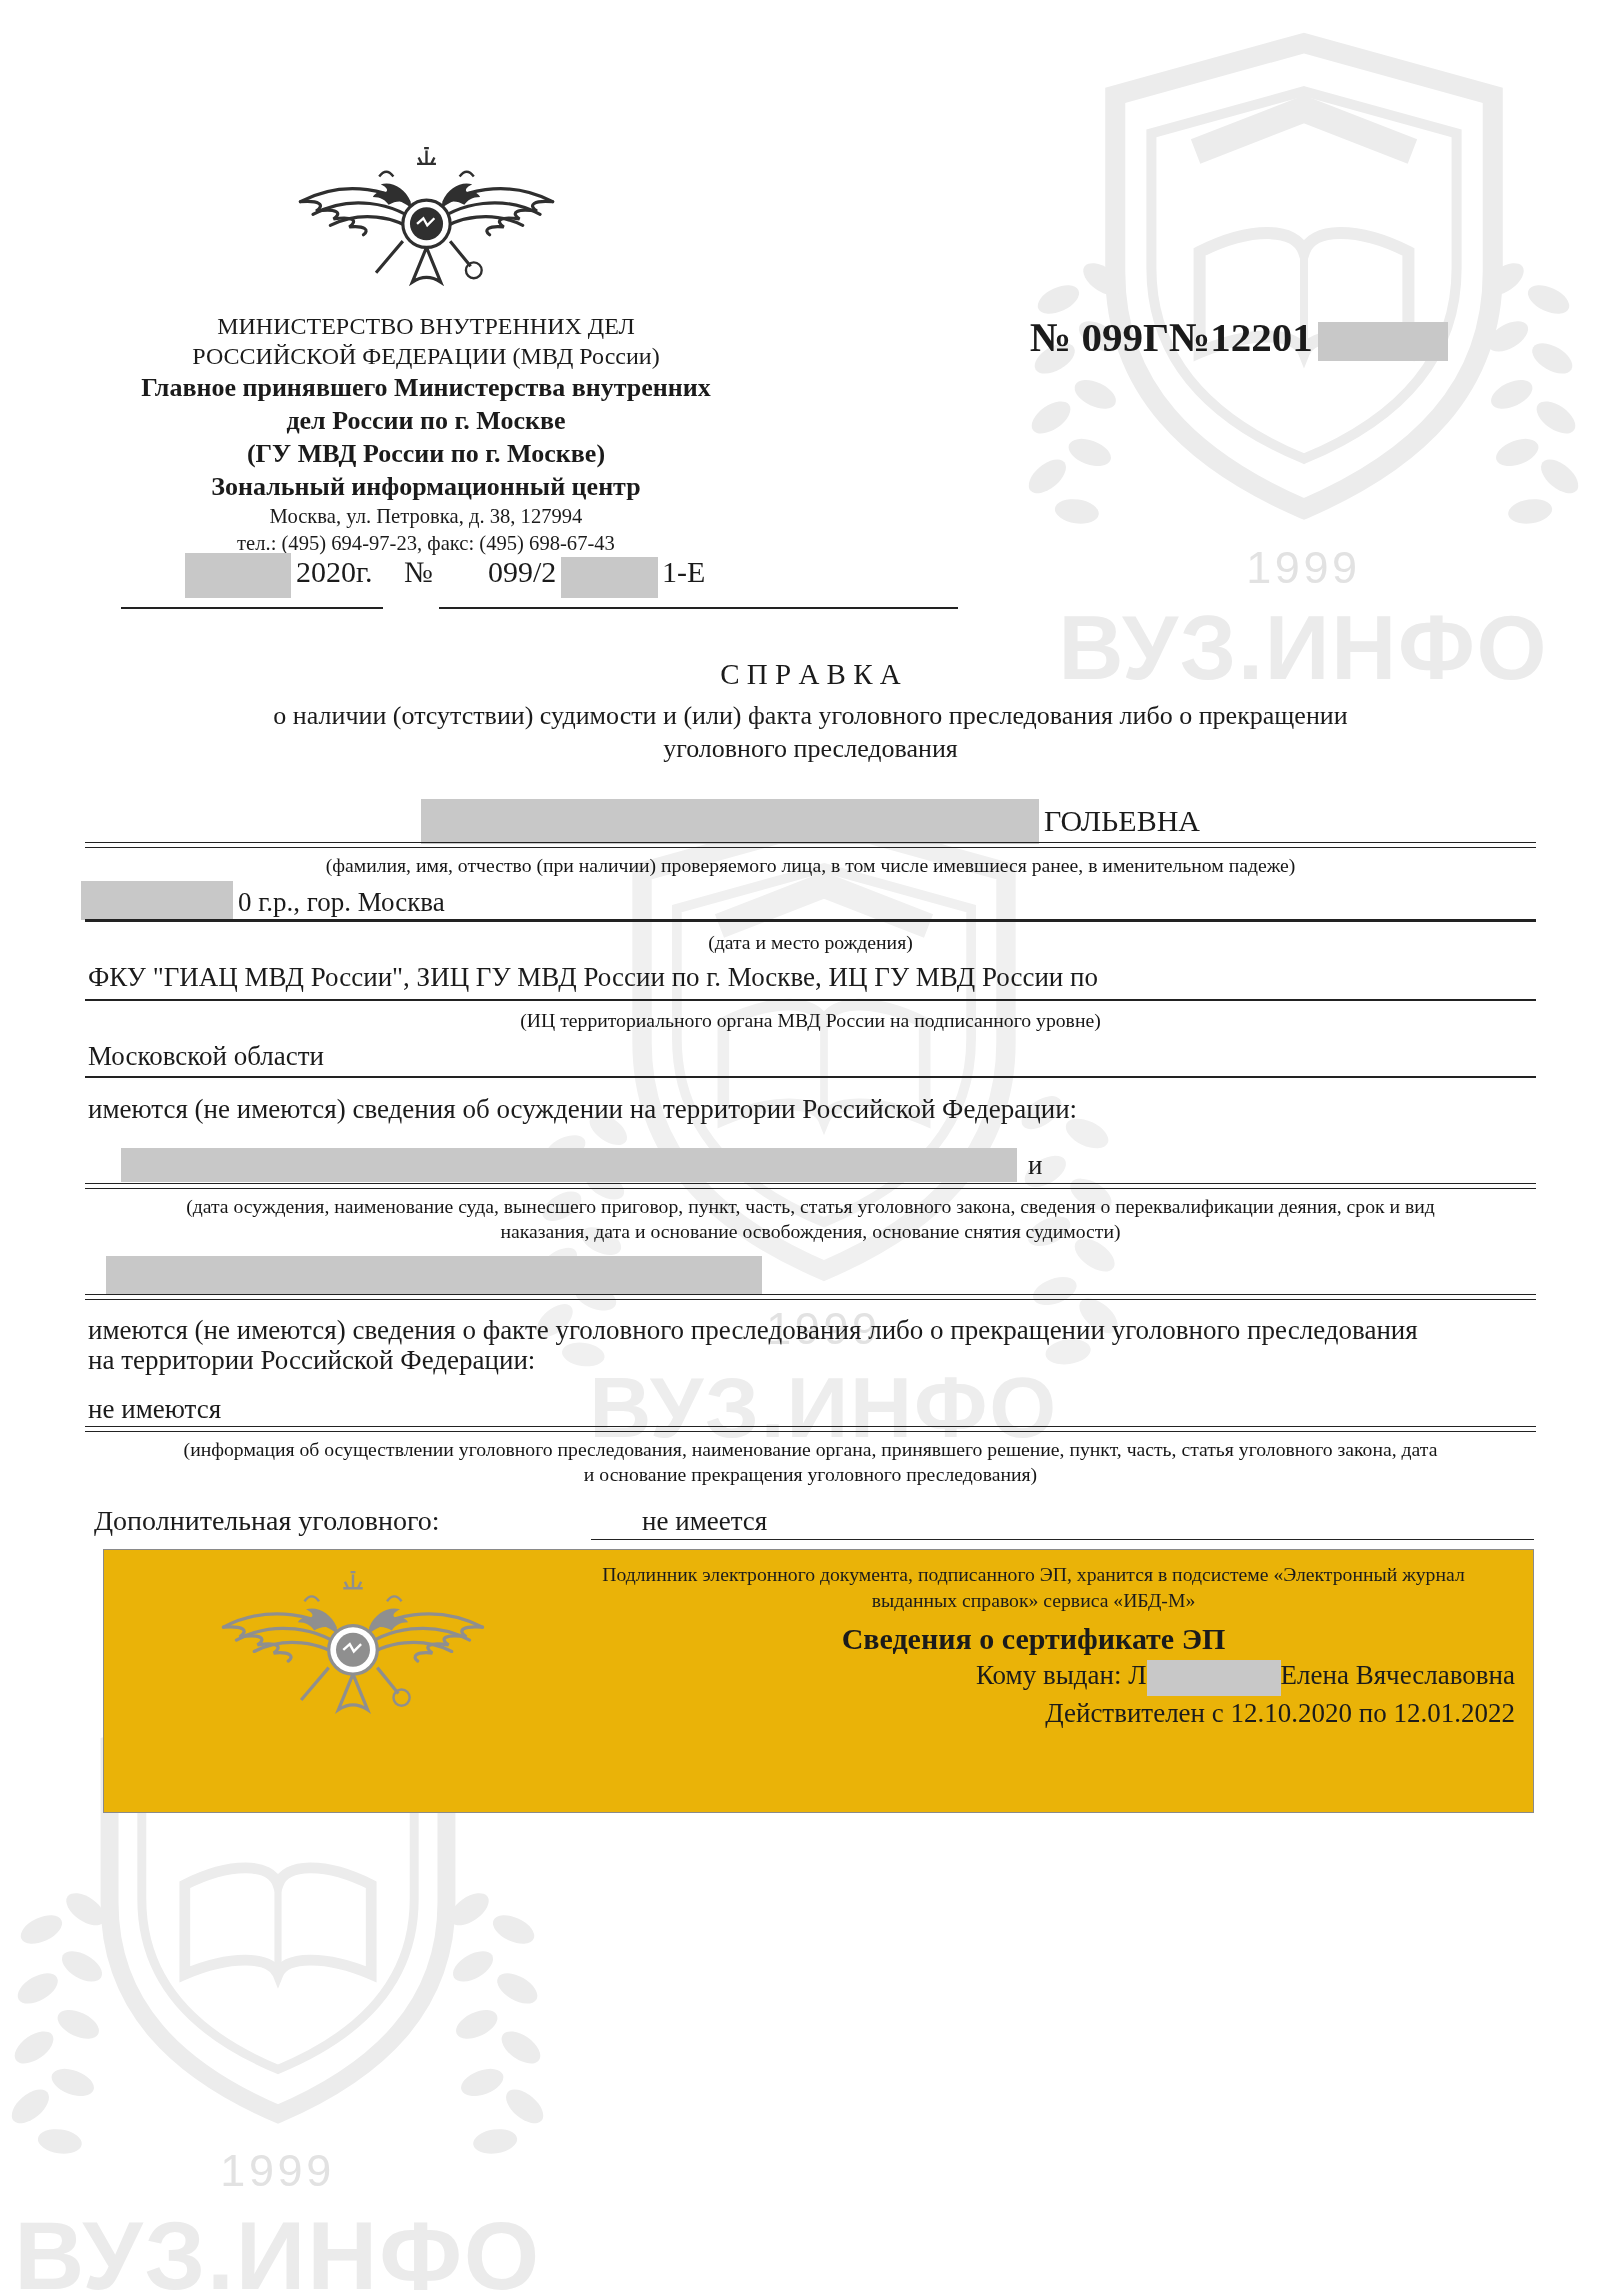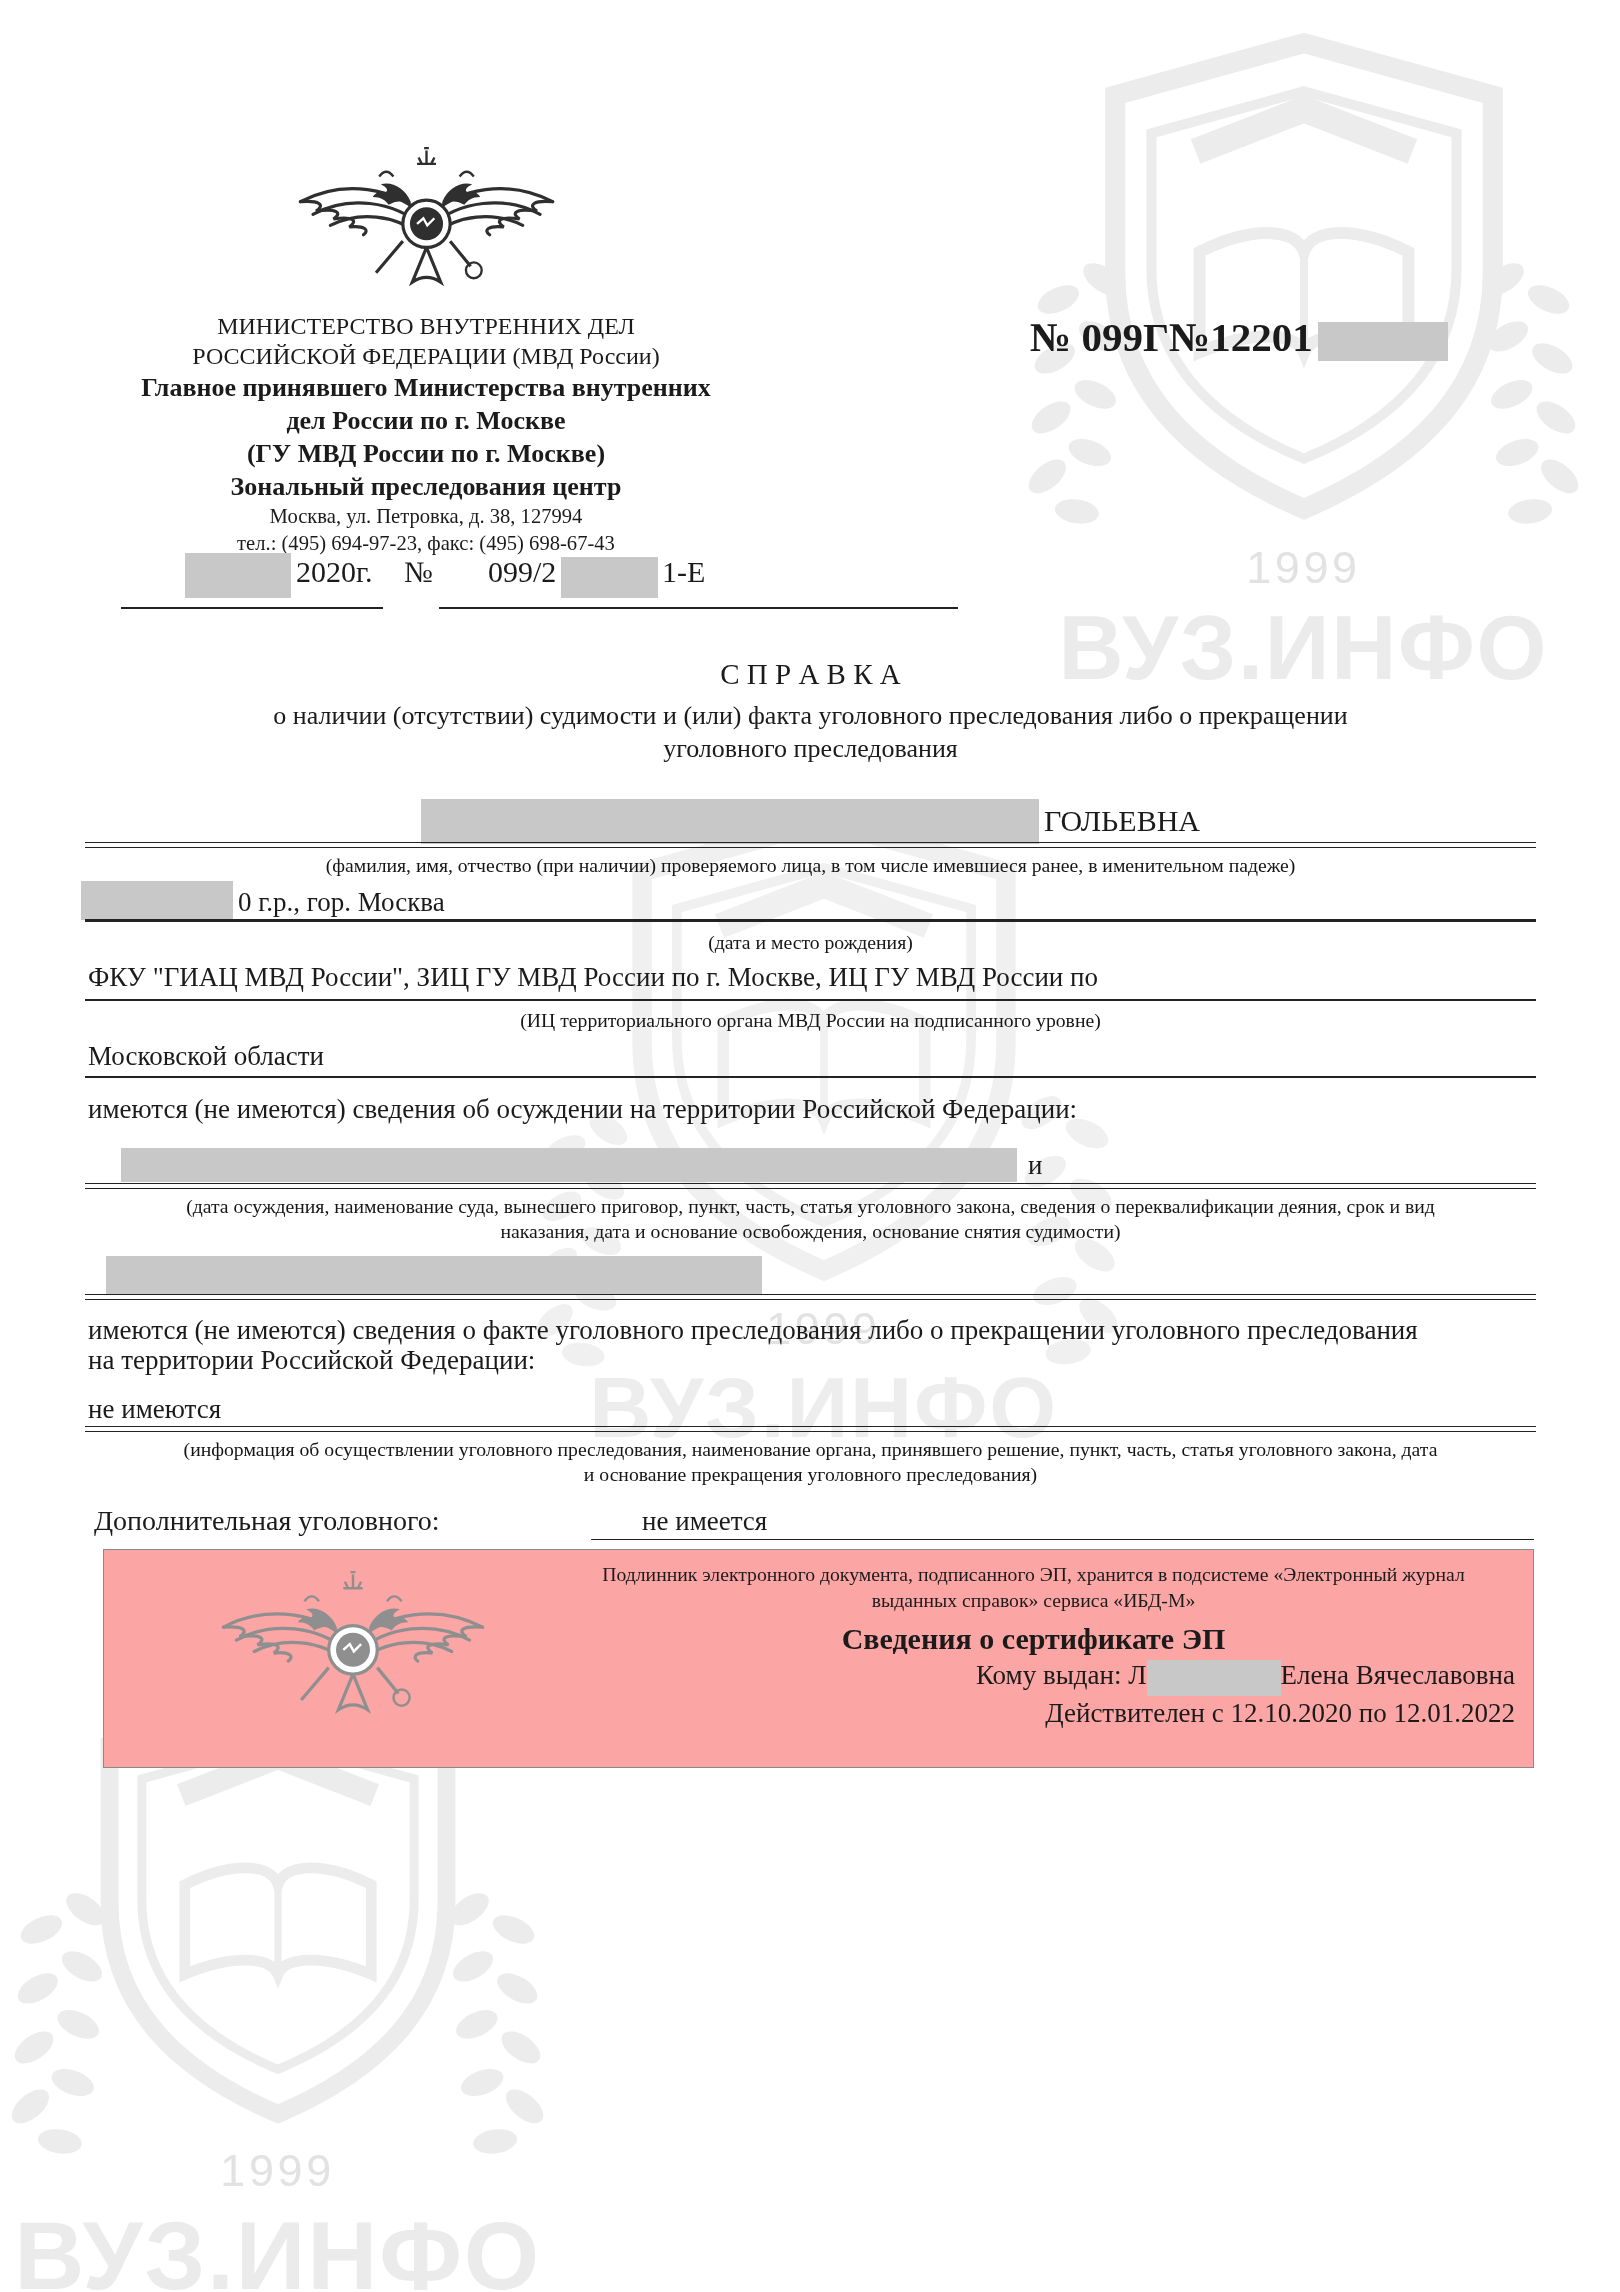--- a/index.html
+++ b/index.html
@@ -41,21 +41,21 @@
   .doc-number{ left:1030px; top:313px; font-size:41px; font-weight:bold; white-space:nowrap; }
   .doc-number .redaction{ width:130px; height:39px; margin-left:5.4px; }
   .date-row{ left:85px; top:548px; width:1451px; height:72px; }
   .date-row span{ position:absolute; font-size:30px; }
   
   .title{ left:85px; top:658px; width:1451px; text-align:center; font-size:29px; }
   .subtitle{ left:85px; top:699px; width:1451px; text-align:center; font-size:26px; line-height:33px; }
   .fs30{ font-size:27px; }
   .statement{ line-height:30px; }
   
-  .cert-box{ left:103px; top:1549px; width:1431px; height:219px; border:1.8px solid #8a8a8a; background:#fca5a5; }
+  .cert-box{ left:103px; top:1549px; width:1431px; height:264px; border:1.8px solid #8a8a8a; background:#eab308; }
   .cert-eagle{ position:absolute; left:79px; top:14.3px; color:#8f8f8f; }
   .cert-text{ position:absolute; left:448px; top:10.7px; width:963px; text-align:center; }
   .cert-note{ font-size:19.7px; line-height:26px; }
   .cert-heading{ font-size:30px; font-weight:bold; margin-top:7.2px; line-height:38px; }
   .cert-line{ font-size:27px; line-height:34px;text-align:right; }
   .cert-line .redaction{ height:36px; }
 </style>
 </head>
 <body>
 
@@ -160,21 +160,21 @@
 
   <div class="c header-left">
     <svg class="emblem" width="269" height="168" viewBox="0 0 300 188">
         <use href="#eagle"></use>
       </svg>
     <div class="ministry">МИНИСТЕРСТВО ВНУТРЕННИХ ДЕЛ</div>
     <div class="ministry">РОССИЙСКОЙ ФЕДЕРАЦИИ (МВД России)</div>
     <div class="dept">Главное принявшего Министерства внутренних</div>
     <div class="dept">дел России по г. Москве</div>
     <div class="dept">(ГУ МВД России по г. Москве)</div>
-    <div class="dept">Зональный преследования центр</div>
+    <div class="dept">Зональный информационный центр</div>
     <div class="addr">Москва, ул. Петровка, д. 38, 127994</div>
     <div class="addr">тел.: (495) 694-97-23, факс: (495) 698-67-43</div>
   </div>
 
   <div class="c doc-number">
     <span>№ 099Г№12201</span><span class="redaction"></span>
   </div>
 
   <div class="c date-row">
     <div class="rbox" style="left:100px;top:5.4px;width:106px;height:45px"></div>

